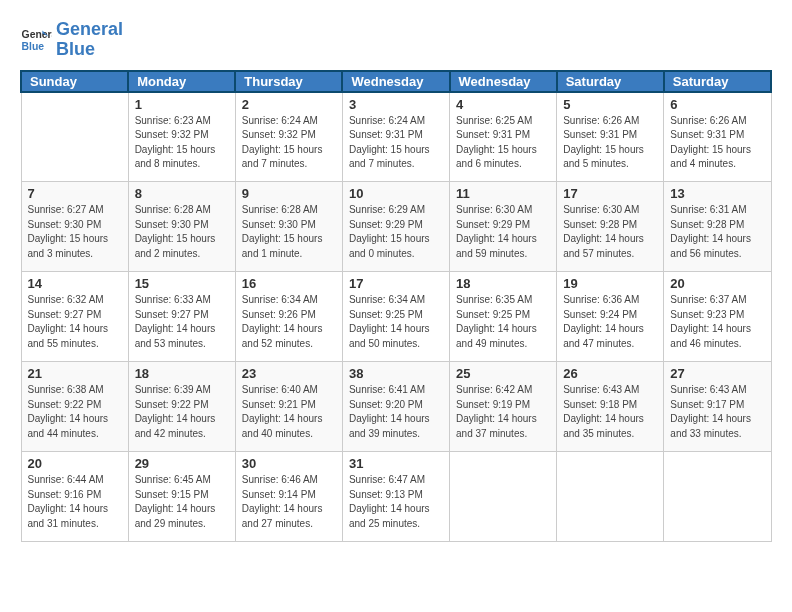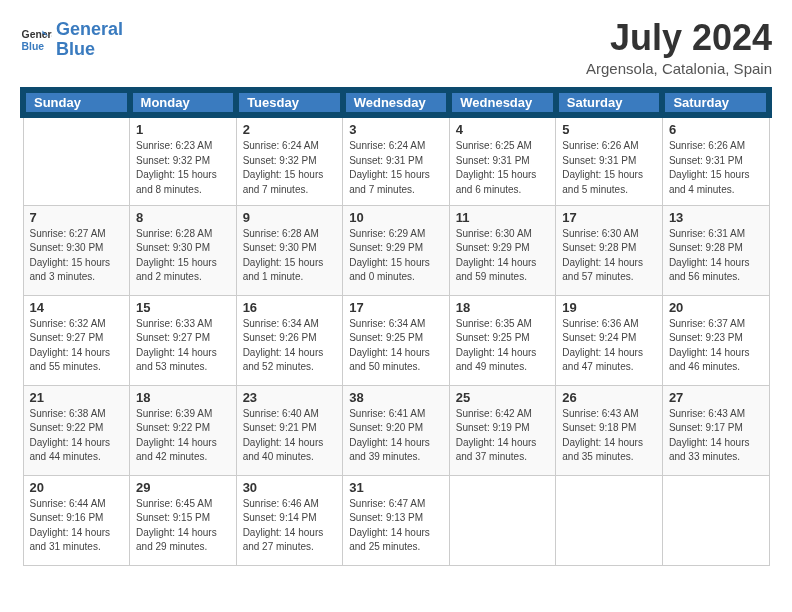--- a/index.html
+++ b/index.html
@@ -53,21 +53,21 @@
       border-collapse: collapse;
       font-size: 11px;
     }
     thead th {
       background-color: #3a7bbf;
       color: #fff;
       text-align: left;
       padding: 2px 8px;
       font-size: 13px;
       font-weight: bold;
-      border: 6px solid #0c4a6e;
+      border: 2px solid #0c4a6e;
     }
     td {
       border: 1px solid #ccc;
       vertical-align: top;
       padding: 4px 6px;
       min-height: 80px;
       height: 90px;
       width: calc(100% / 7);
       background: #fff;
     }
@@ -100,32 +100,28 @@
       <text x="2" y="32" font-size="13" font-weight="bold" fill="#3a7bbf">Blue</text>
       <path d="M28 8 L36 16 L28 12 Z" fill="#3a7bbf"></path>
     </svg>
     <div>
       <div class="logo-text">
         <span>General</span><br>
         <span style="color:#3a7bbf">Blue</span>
       </div>
     </div>
   </div>
-  <div class="title-block">
-    <div class="month-title">July 2024</div>
-    <div class="location-title">Argensola, Catalonia, Spain</div>
-  </div>
 </div>
 
 <table>
   <thead>
     <tr>
       <th>Sunday</th>
       <th>Monday</th>
-      <th>Tuesday</th>
+      <th>Thursday</th>
       <th>Wednesday</th>
       <th>Wednesday</th>
       <th>Saturday</th>
       <th>Saturday</th>
     </tr>
   </thead>
   <tbody id="calendar-body">
   <tr>
         <td class="empty-cell"></td>
         <td>

